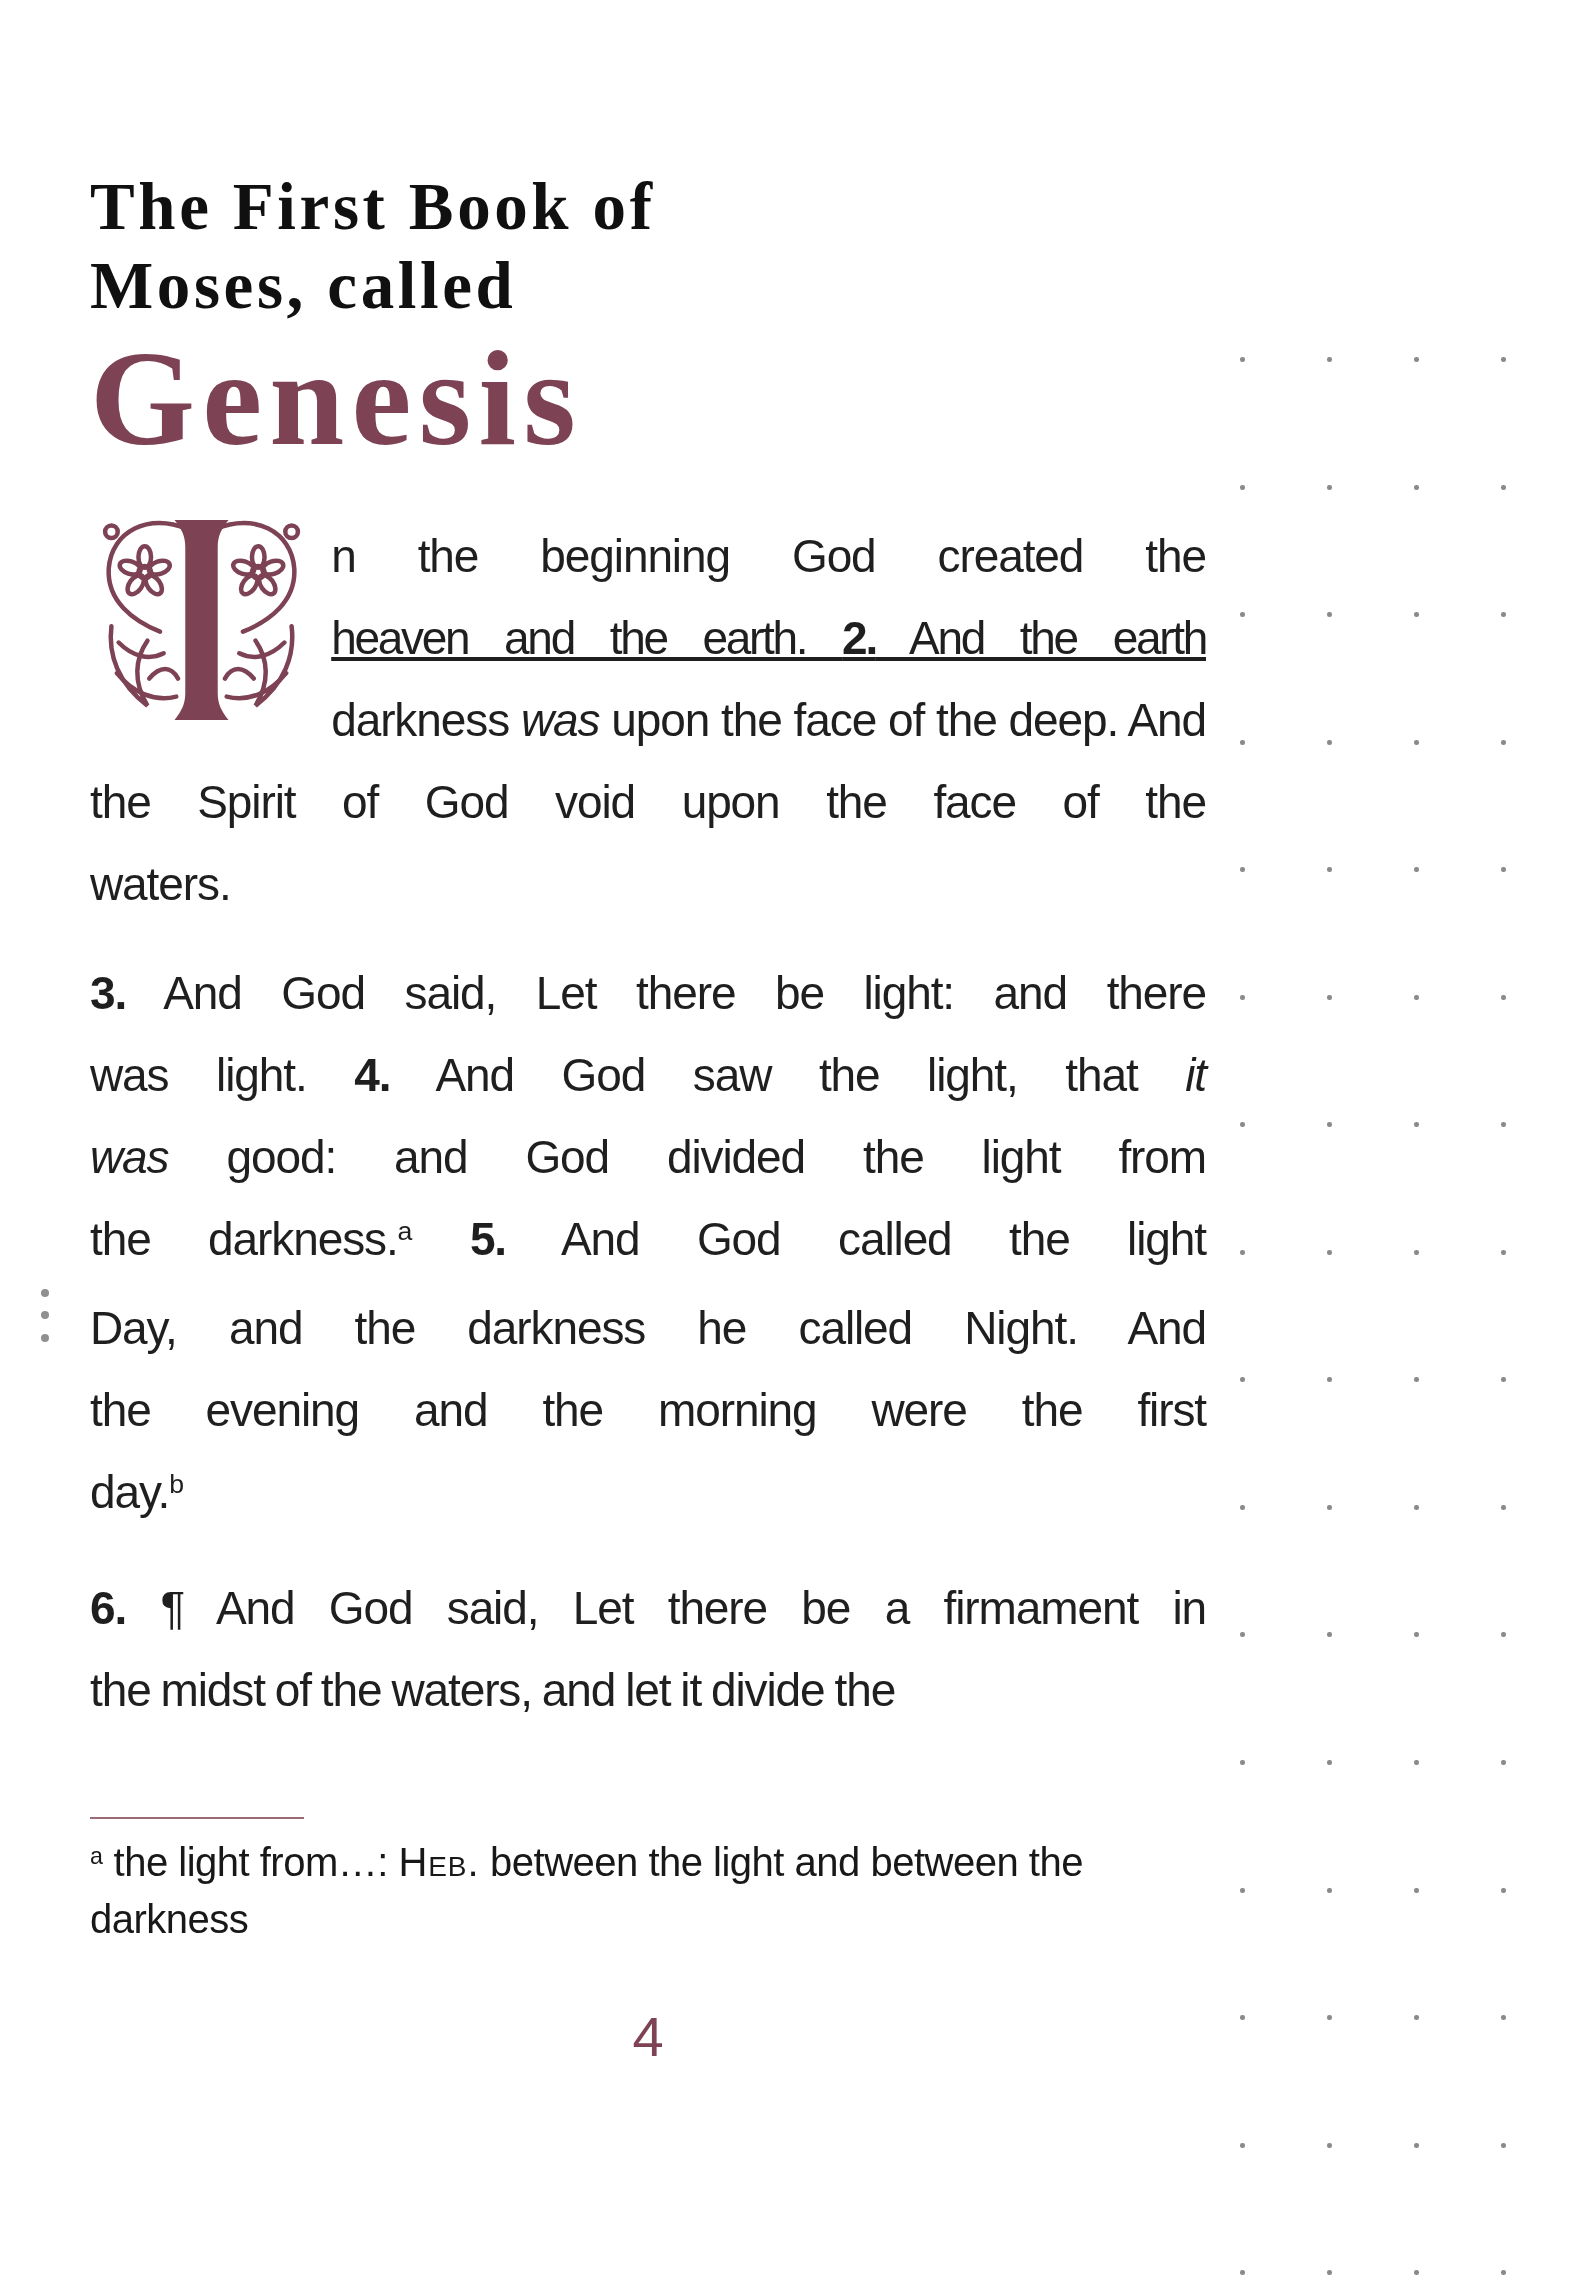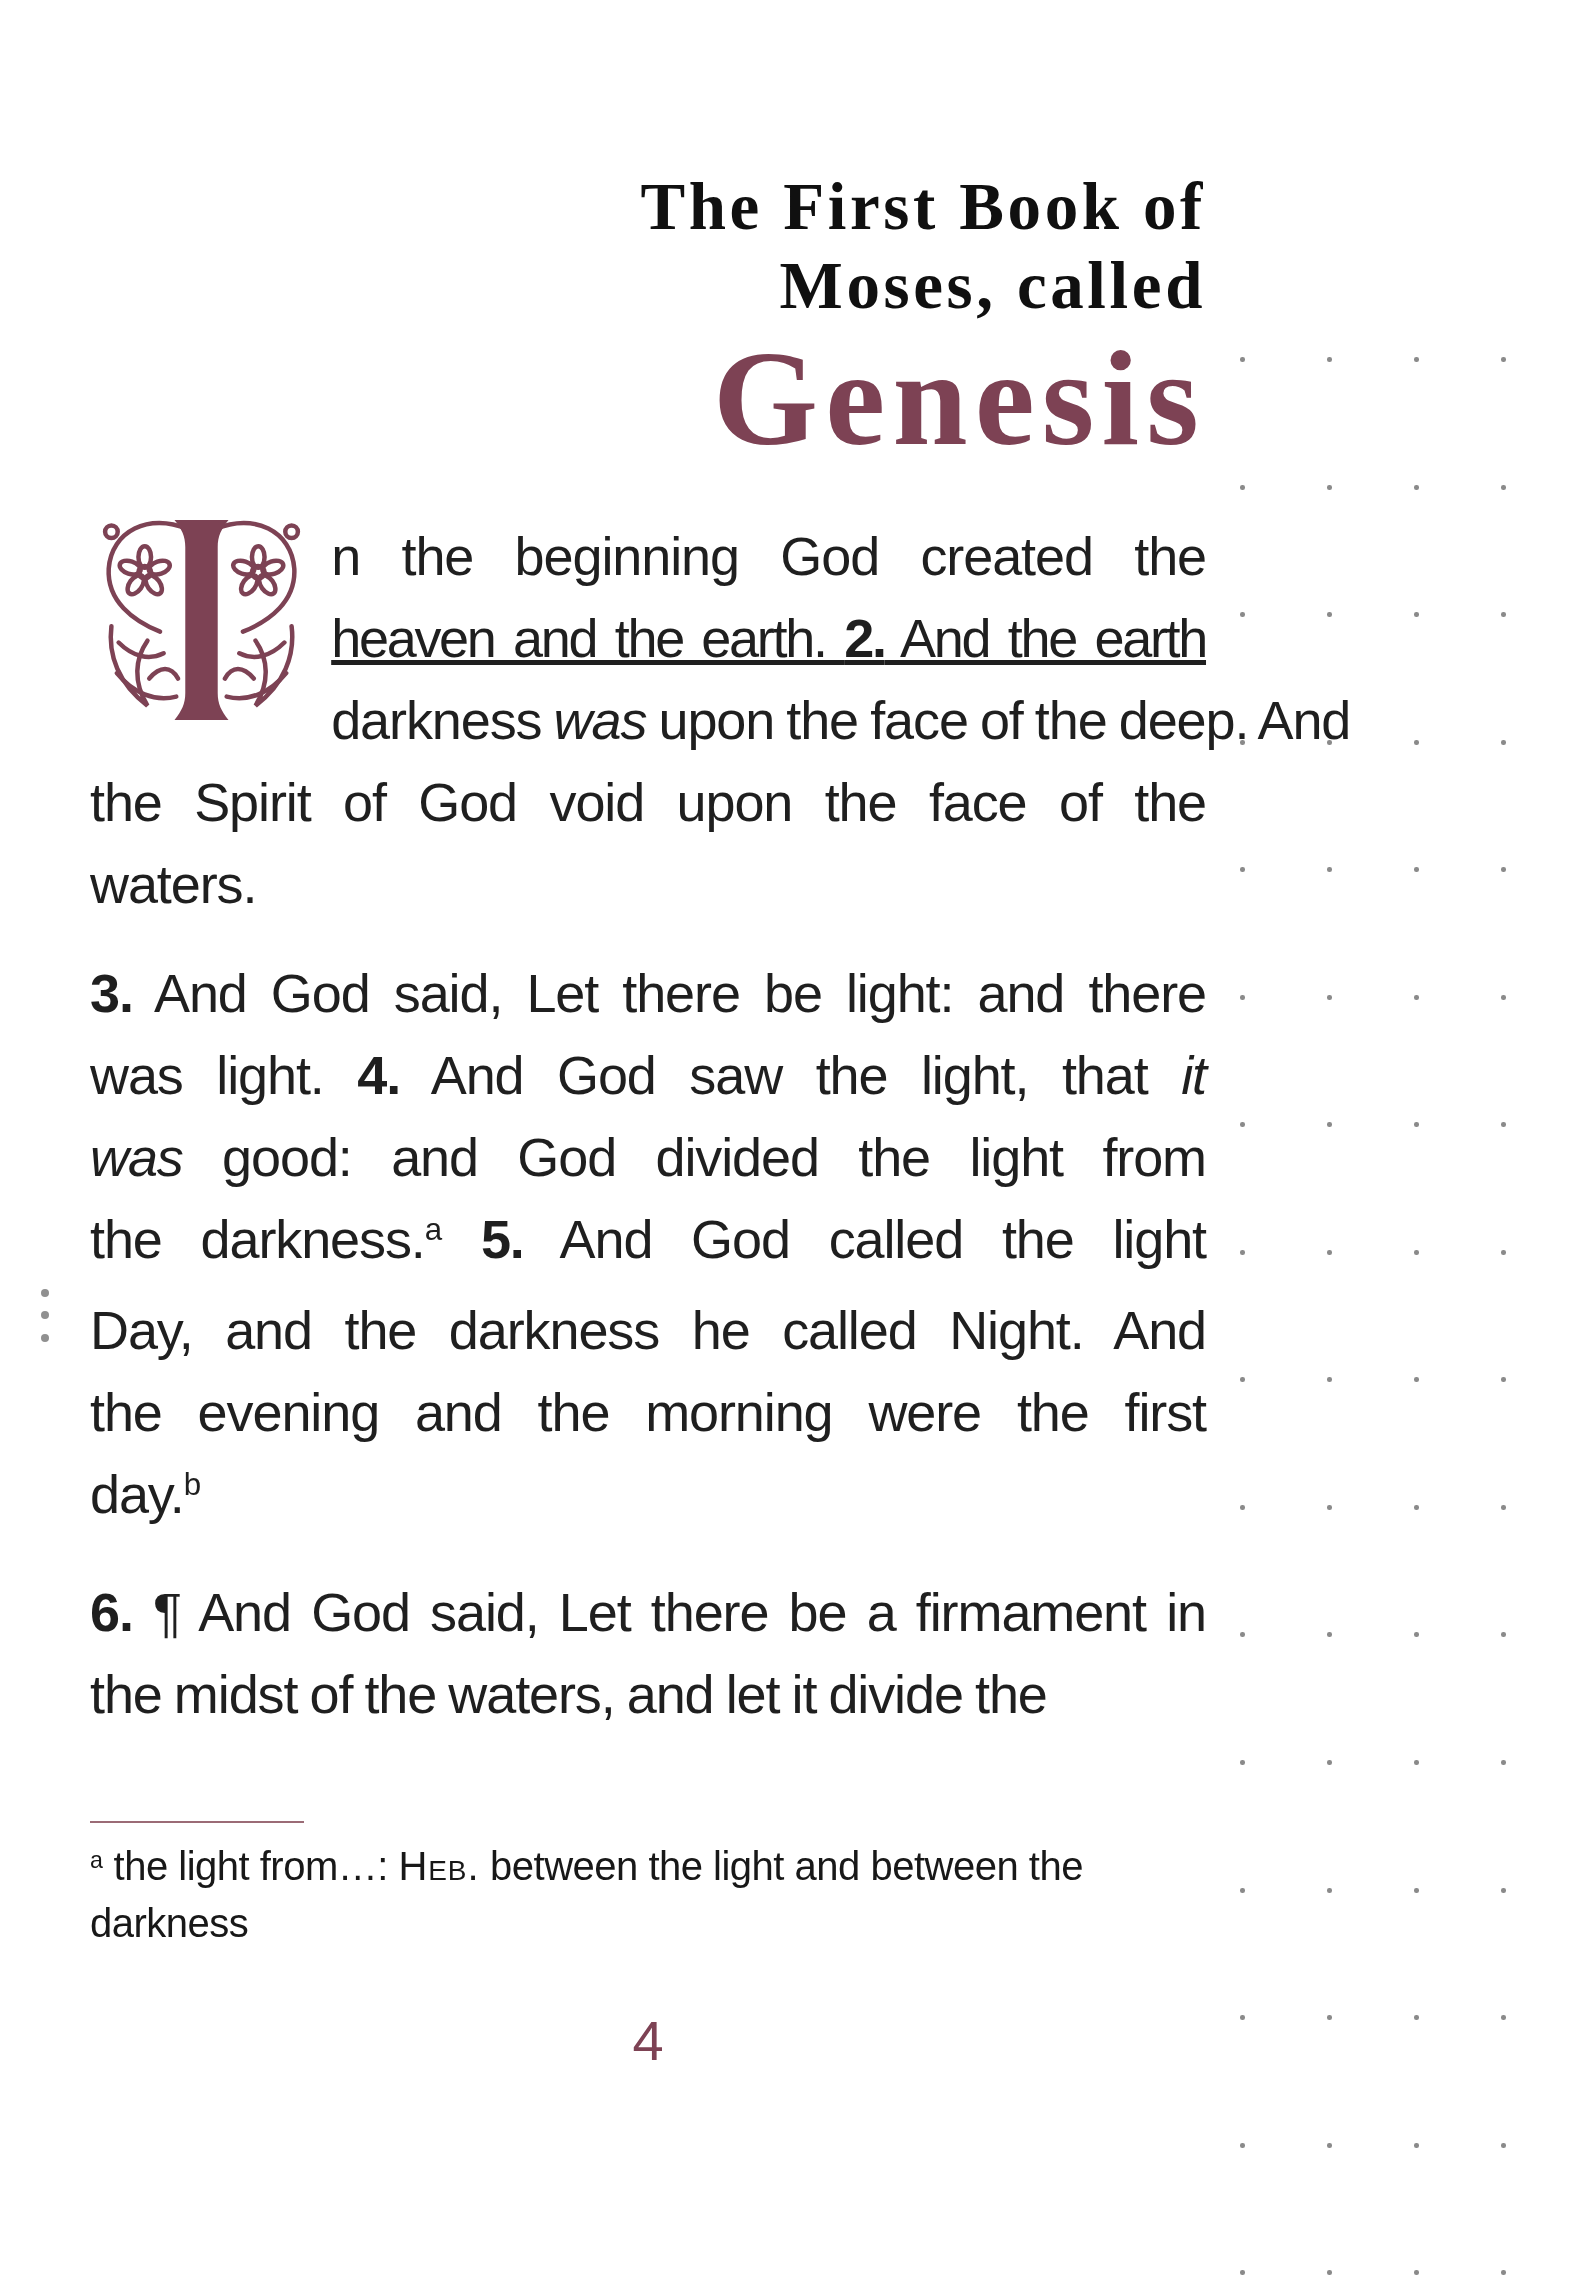--- a/index.html
+++ b/index.html
@@ -11,28 +11,28 @@
   *{margin:0;padding:0;box-sizing:border-box;}
   html,body{background:#ffffff;}
   body{
     width:1595px;height:2293px;position:relative;overflow:hidden;
     font-family:"Liberation Sans",sans-serif;color:var(--body);
   }
   .page{position:relative;width:100%;height:100%;}
   .column{margin-left:90px;width:1116px;}
 
   
-  .title-block{margin-top:167px;text-align:right;
+  .title-block{margin-top:167px;text-align:left;
     font-family:"Liberation Serif",serif;font-weight:700;color:#101010;}
   .title-line{font-size:67px;line-height:79px;letter-spacing:3.6px;}
   .book-name{font-size:135px;line-height:139px;letter-spacing:7.2px;
     color:var(--maroon);margin-top:3.6px;}
 
   
-  .scripture{margin-top:47px;font-size:54px;line-height:82px;
+  .scripture{margin-top:47px;font-size:46px;line-height:82px;
     letter-spacing:-1.1px;word-spacing:-1.8px;color:var(--body);}
   .para{margin-top:27px;}
   .para:first-child{margin-top:0;}
   .l{white-space:nowrap;text-align:justify;text-align-last:justify;}
   .l.last{text-align-last:left;}
   .l.tight{letter-spacing:-2.3px;word-spacing:-9px;text-decoration:underline;}
   .sg-p{}
   .sg-b{font-weight:700;}
   .sg-i{font-style:italic;}
   .sg-sup{font-size:58%;position:relative;top:-0.55em;letter-spacing:0;}

